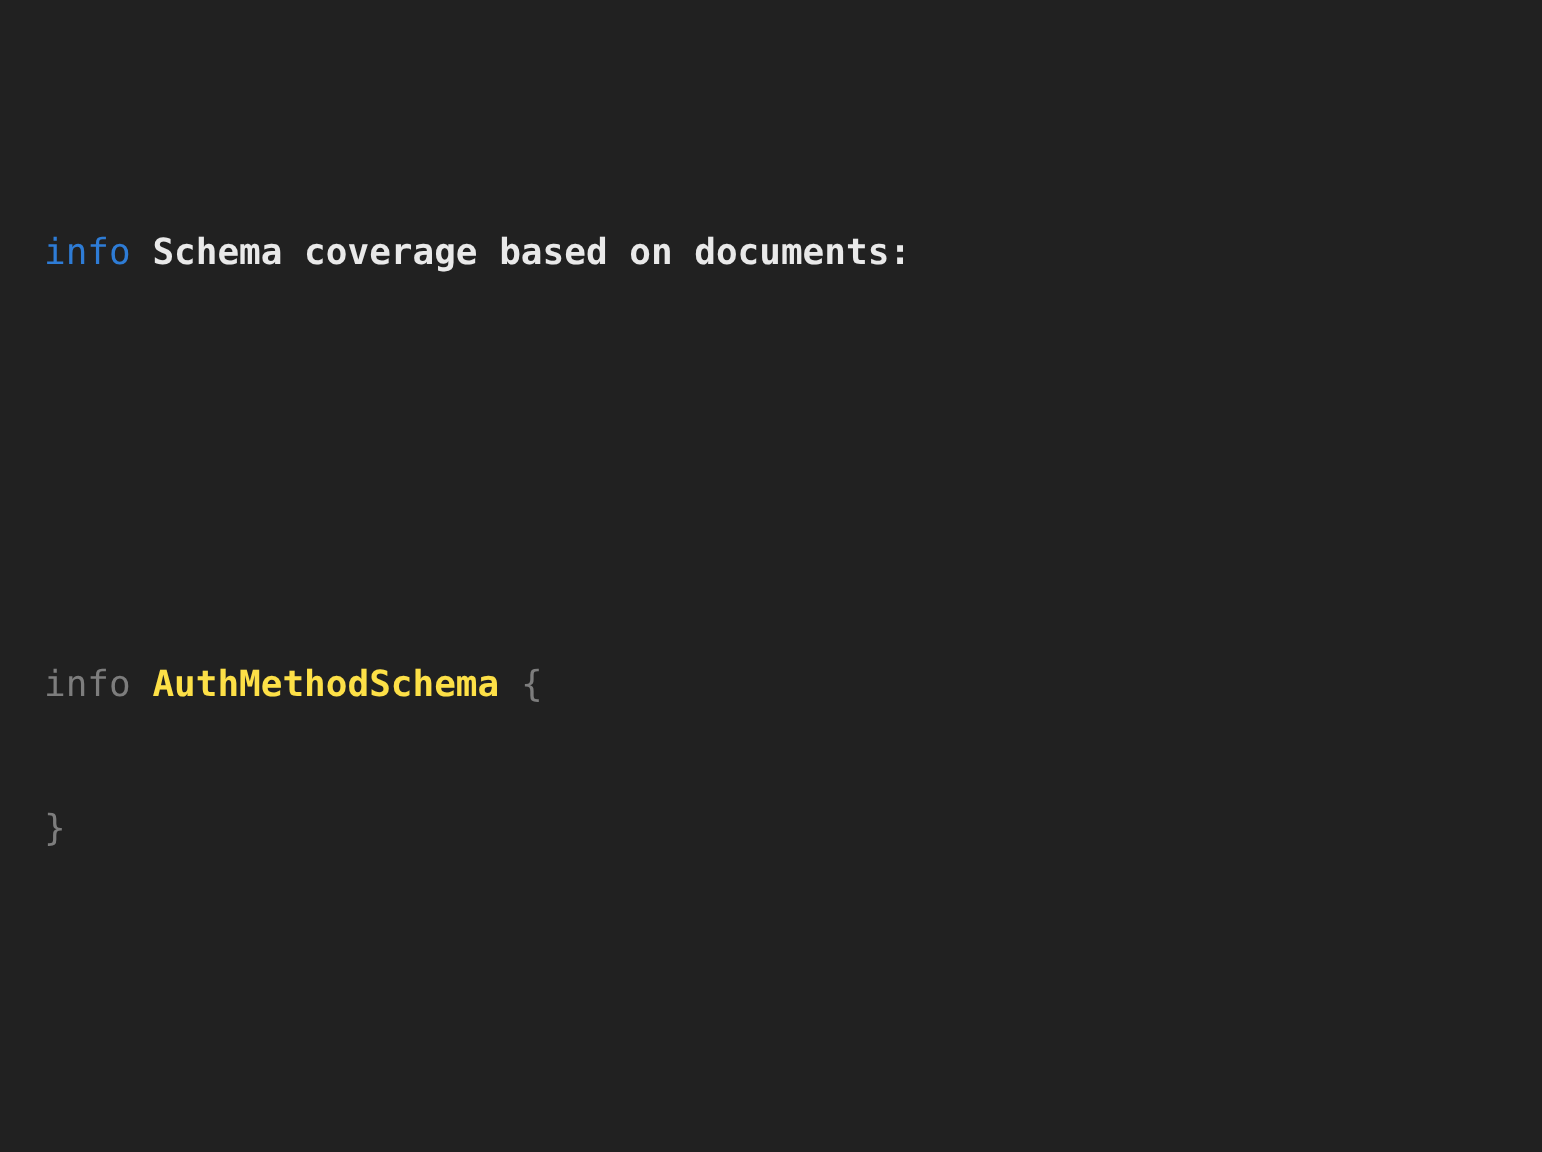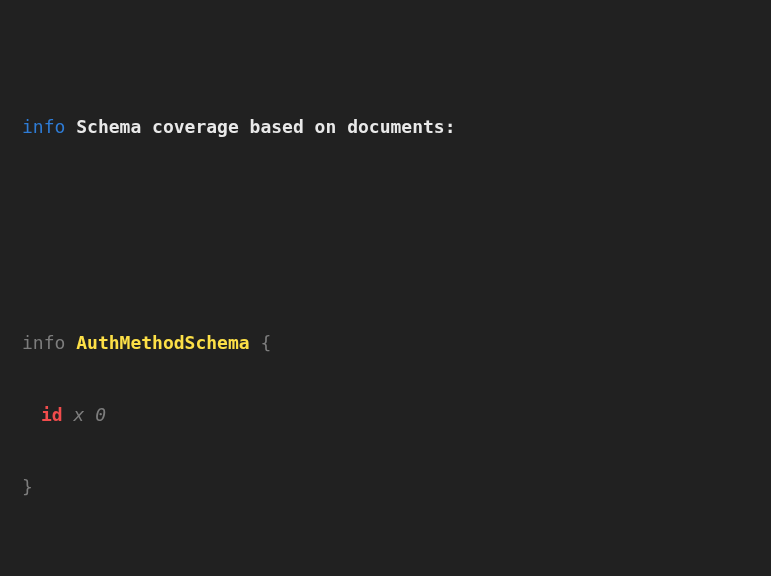--- a/index.html
+++ b/index.html
@@ -37,21 +37,20 @@
 
 <div class="terminal">
 
   
   <div class="line"><span class="info-label" style="color: rgb(46, 124, 214);">info</span> <span class="info-msg">Schema coverage based on documents:</span></div>
 
   <div class="blank"></div>
 
   
   <div class="line"><span class="kw">info</span> <span class="tname">AuthMethodSchema</span> <span class="brace">{</span></div>
-  <div class="line indent"><span class="fname" style="color: rgb(241, 76, 76);">id</span> <span class="count">x</span> <span class="count">0</span></div>
   <div class="line"><span class="brace">}</span></div>
 
   <div class="blank"></div>
 
   
   
   
   
   
   

